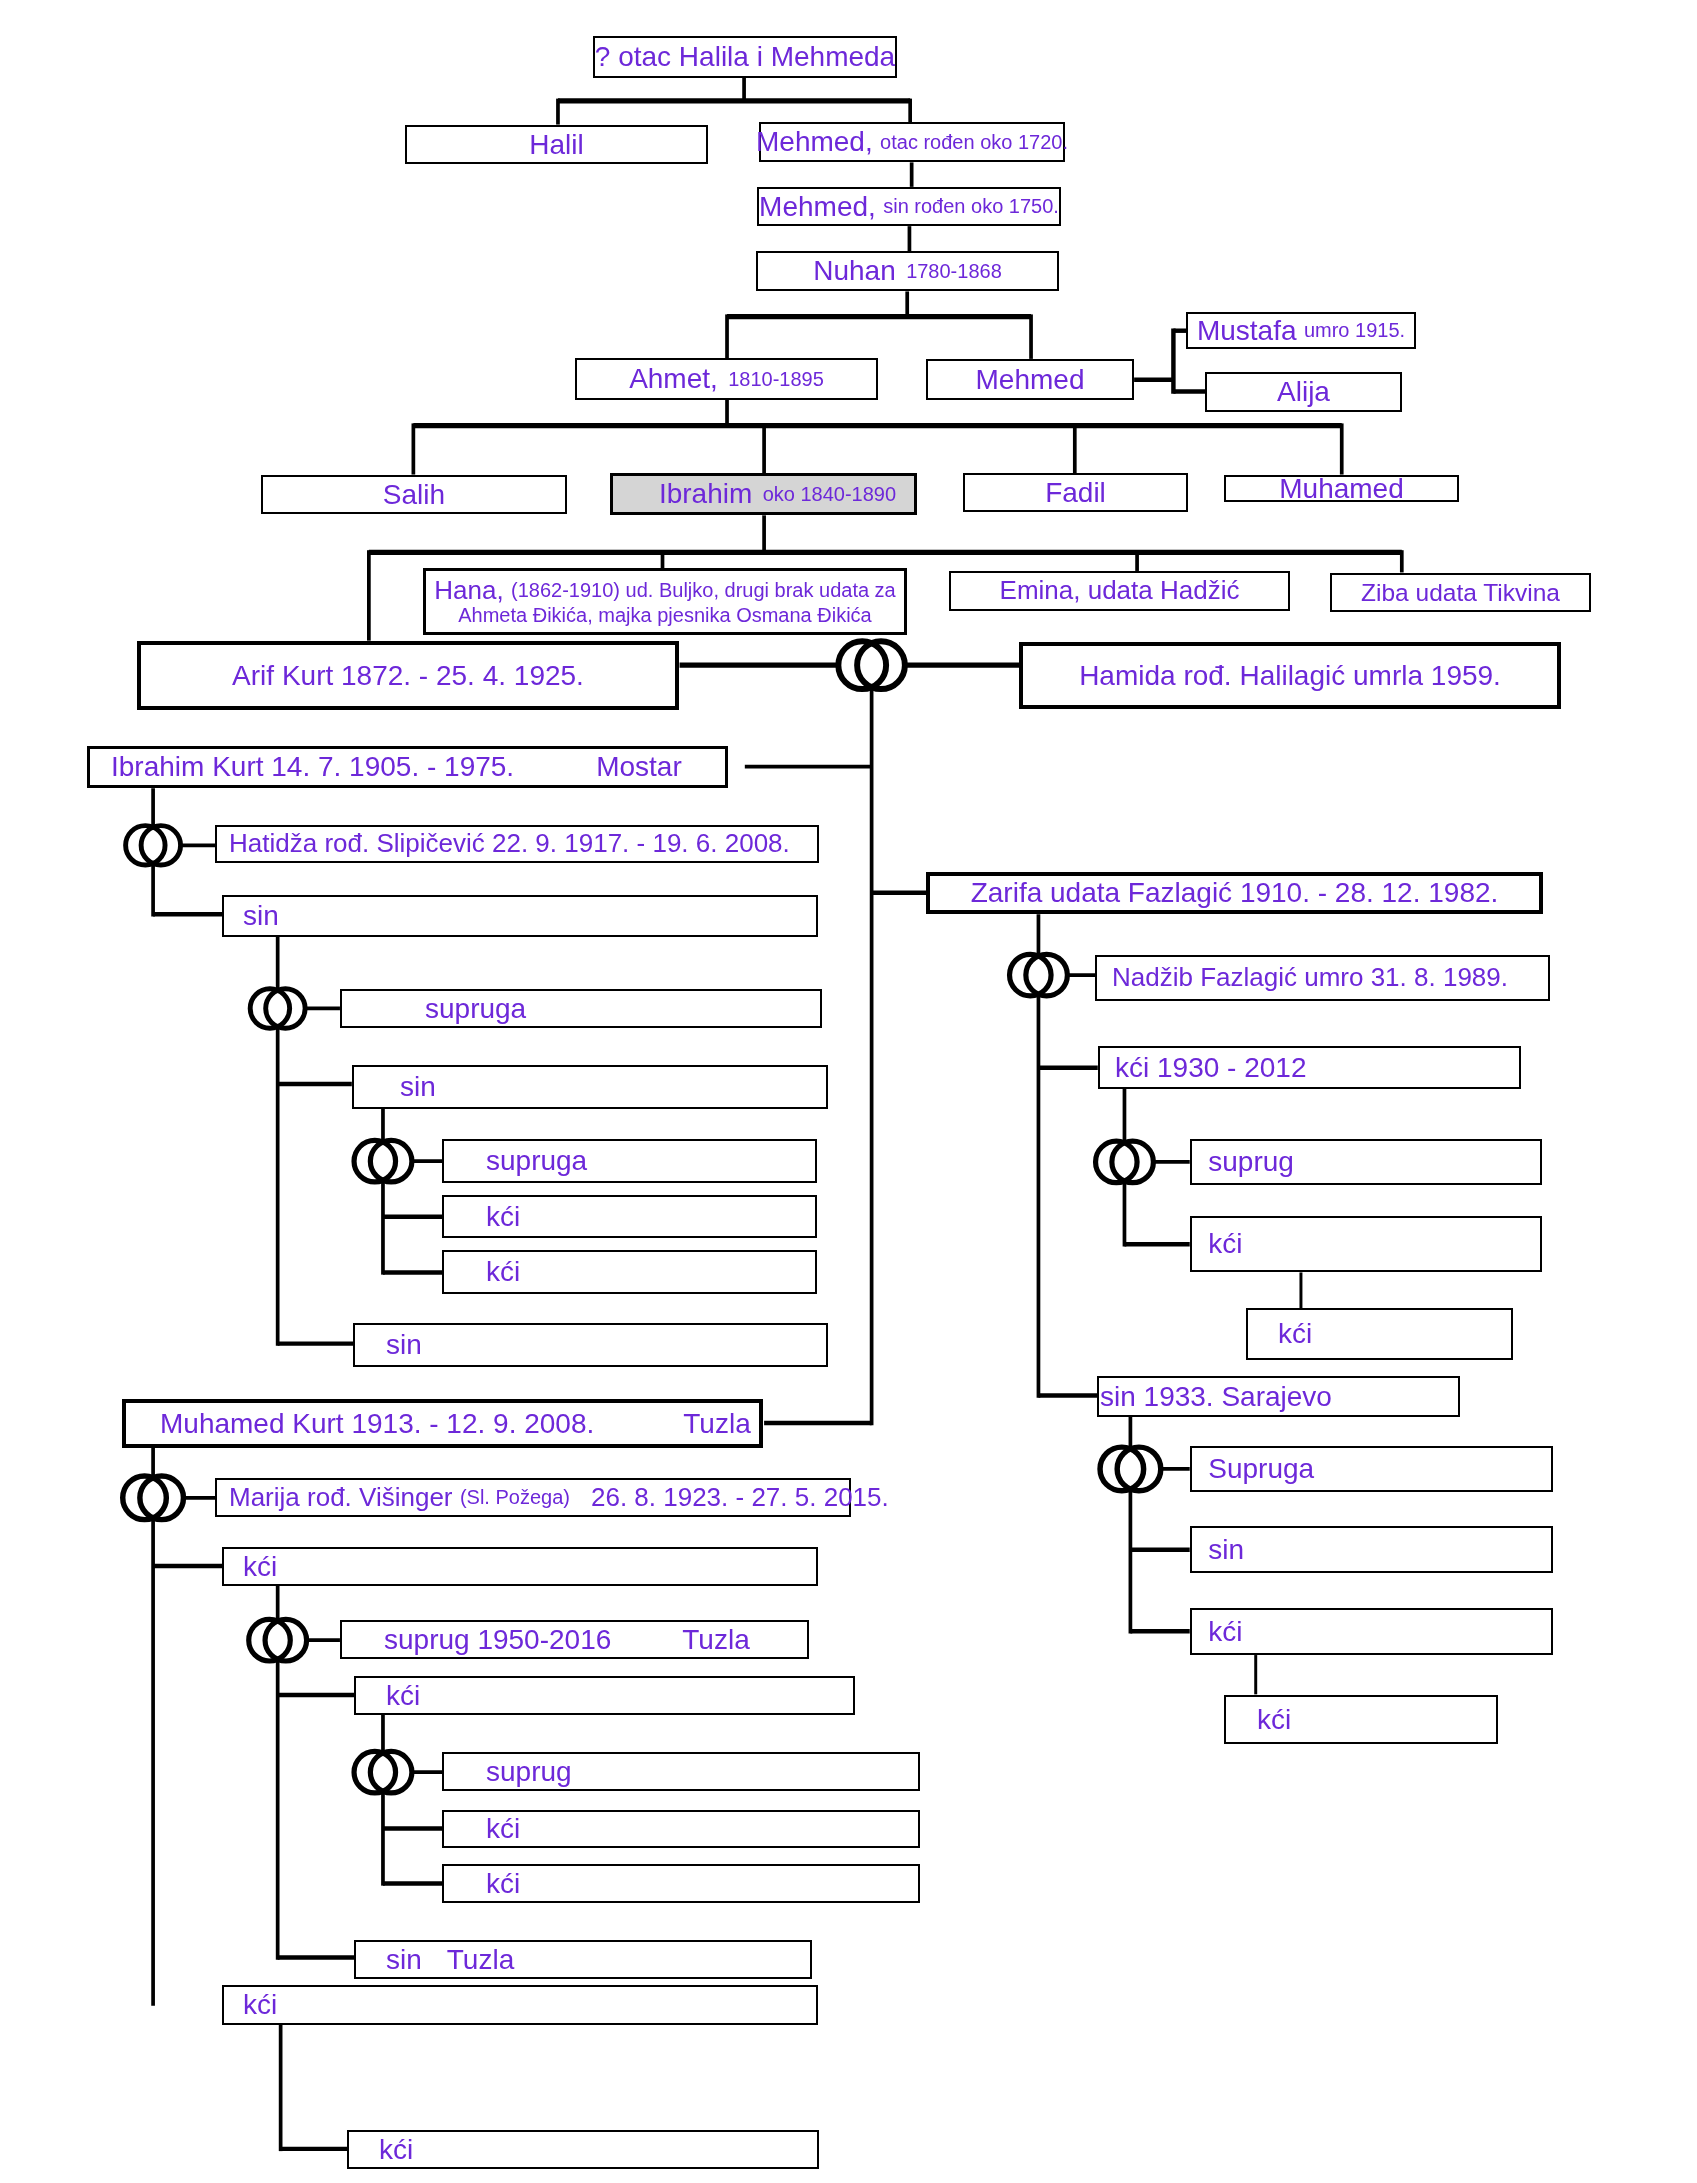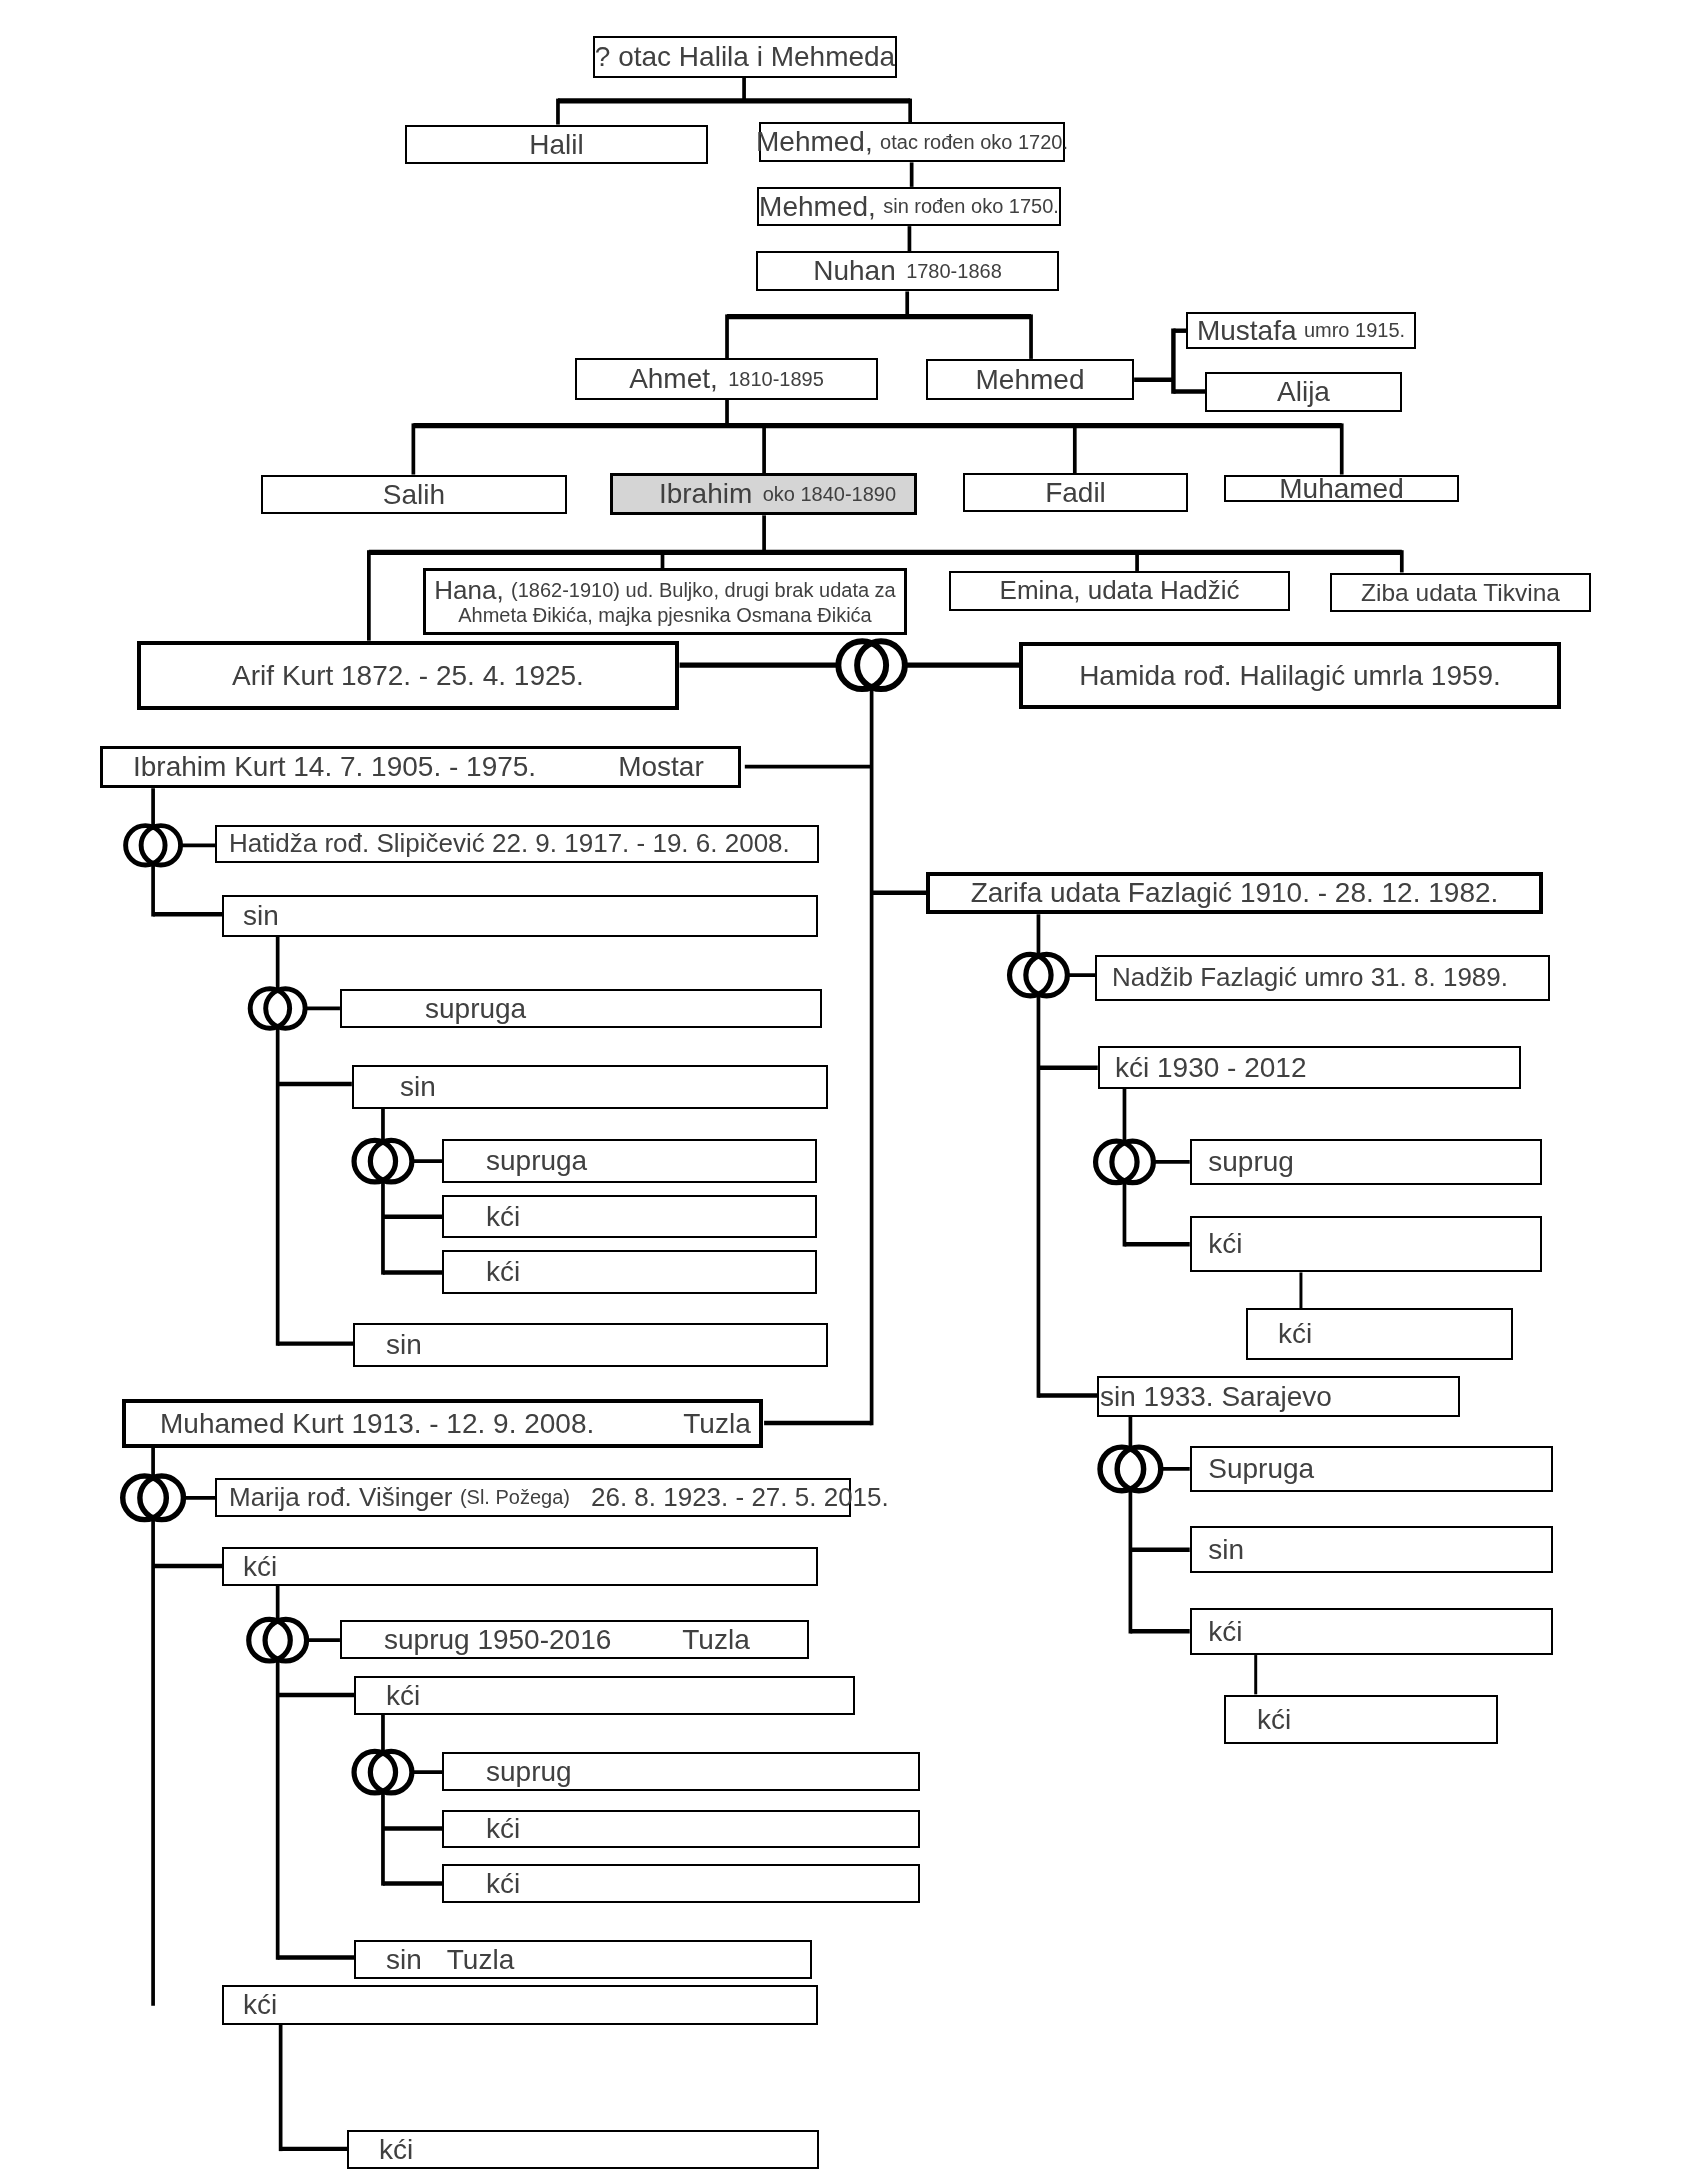--- a/index.html
+++ b/index.html
@@ -1,21 +1,21 @@
 <!DOCTYPE html>
 <html style="font-size:12px"><head>
 <meta charset="utf-8">
 <style>
   html,body{margin:0;padding:0;background:#ffffff;}
   #canvas{
     position:relative;
     width:1698px;height:2183px;
     background:#ffffff;
     font-family:"Liberation Sans","DejaVu Sans",sans-serif;
-    color:#404040;
+    color:#6d28d9;
     overflow:hidden;
   }
   svg.links{position:absolute;left:0;top:0;}
   .bx{
     position:absolute;box-sizing:border-box;
     background:#fff;border:2.2px solid #000;
     display:flex;align-items:center;justify-content:center;
     font-size:28px;white-space:nowrap;line-height:1.05;
   }
   .bx.b4{border-width:3px;}
@@ -213,21 +213,21 @@
     </div>
 
   <div class="bx b6" style="left:137px;top:641px;width:542px;height:69px">
       <span>Arif Kurt 1872. - 25. 4. 1925.</span>
     </div>
 
   <div class="bx b6" style="left:1019px;top:642px;width:542px;height:67px">
       <span>Hamida rođ. Halilagić umrla 1959.</span>
     </div>
 
-  <div class="bx b5 left" style="left:100px;top:746px;width:641px;height:42px;padding-left:30px">
+  <div class="bx b5 left" style="left:87px;top:746px;width:641px;height:42px;padding-left:21px">
       <span>Ibrahim Kurt  14. 7. 1905. - 1975.</span>
       <span style="margin-left:82px">Mostar</span>
     </div>
 
   <div class="bx left" style="left:215px;top:825px;width:604px;height:38px;padding-left:12px">
       <span style="font-size:26px">Hatidža rođ. Slipičević 22. 9. 1917. - 19. 6. 2008.</span>
     </div>
 
   <div class="bx left" style="left:222px;top:895px;width:596px;height:42px;padding-left:19px">
       <span>sin</span>

